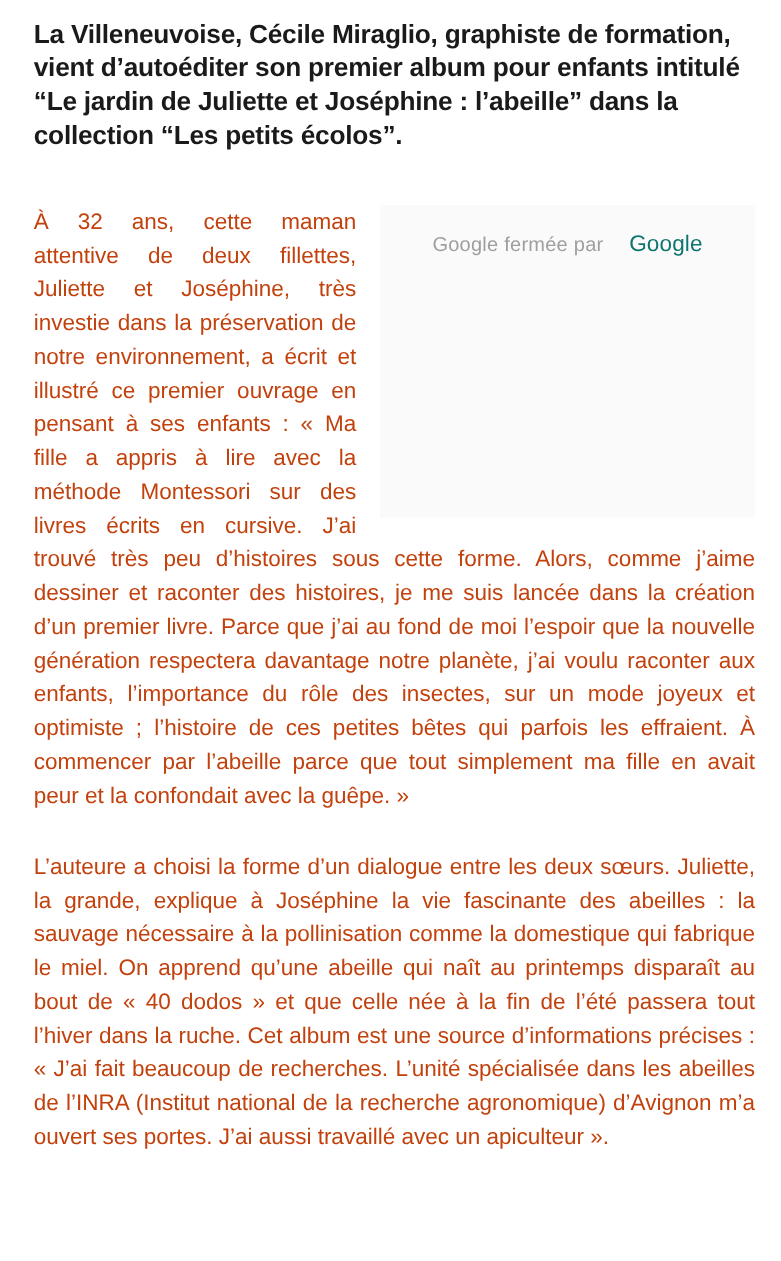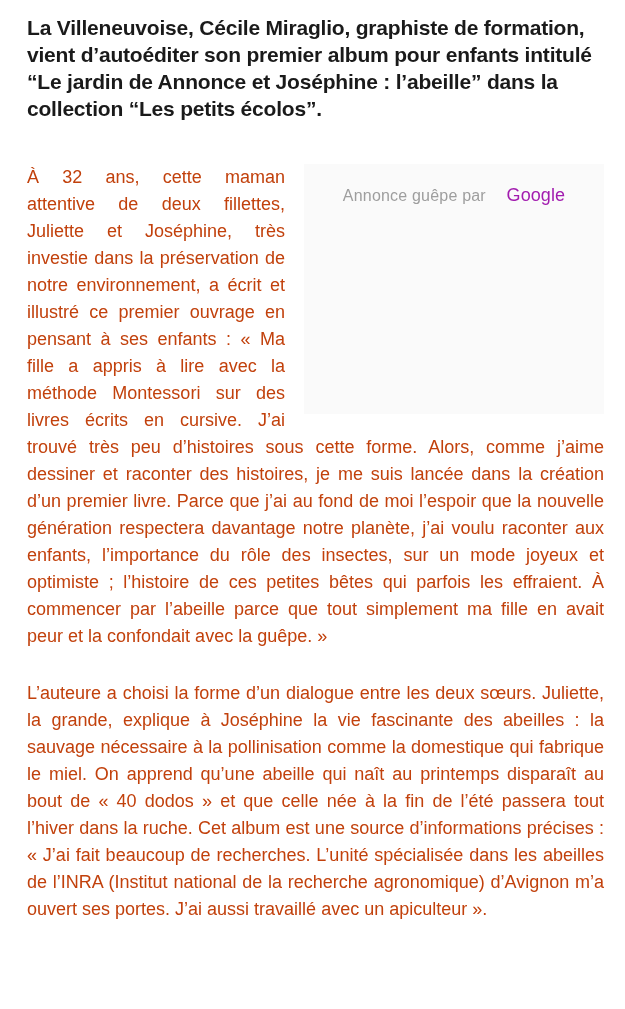--- a/index.html
+++ b/index.html
@@ -40,33 +40,33 @@
   }
   .ad-label {
     font-size: 16px;
     color: #9e9e9e;
     letter-spacing: 0.2px;
     cursor: pointer;
     display: inline-block;
   }
   .ad-brand {
     font-size: 18px;
-    color: #a21caf;
+    color: #0f766e;
     margin-left: 16px;
     letter-spacing: 0.1px;
   }
 </style>
 </head>
 <body>
 
 <div class="content">
 
-  <h1 class="headline">La Villeneuvoise, Cécile Miraglio, graphiste de formation, vient d’autoéditer son premier album pour enfants intitulé “Le jardin de Annonce et Joséphine : l’abeille” dans la collection “Les petits écolos”.</h1>
+  <h1 class="headline">La Villeneuvoise, Cécile Miraglio, graphiste de formation, vient d’autoéditer son premier album pour enfants intitulé “Le jardin de Juliette et Joséphine : l’abeille” dans la collection “Les petits écolos”.</h1>
 
   <div class="ad-box">
-    <span class="ad-label"><span>Annonce guêpe par </span><span class="ad-brand">Google</span></span>
+    <span class="ad-label"><span>Google fermée par </span><span class="ad-brand">Google</span></span>
   </div>
 
   <p class="body-par">À 32 ans, cette maman attentive de deux fillettes, Juliette et Joséphine, très investie dans la préservation de notre environnement, a écrit et illustré ce premier ouvrage en pensant à ses enfants : « Ma fille a appris à lire avec la méthode Montessori sur des livres écrits en cursive. J’ai trouvé très peu d’histoires sous cette forme. Alors, comme j’aime dessiner et raconter des histoires, je me suis lancée dans la création d’un premier livre. Parce que j’ai au fond de moi l’espoir que la nouvelle génération respectera davantage notre planète, j’ai voulu raconter aux enfants, l’importance du rôle des insectes, sur un mode joyeux et optimiste ; l’histoire de ces petites bêtes qui parfois les effraient. À commencer par l’abeille parce que tout simplement ma fille en avait peur et la confondait avec la guêpe. »</p>
 
   <p class="body-par">L’auteure a choisi la forme d’un dialogue entre les deux sœurs. Juliette, la grande, explique à Joséphine la vie fascinante des abeilles : la sauvage nécessaire à la pollinisation comme la domestique qui fabrique le miel. On apprend qu’une abeille qui naît au printemps disparaît au bout de « 40 dodos » et que celle née à la fin de l’été passera tout l’hiver dans la ruche. Cet album est une source d’informations précises : « J’ai fait beaucoup de recherches. L’unité spécialisée dans les abeilles de l’INRA (Institut national de la recherche agronomique) d’Avignon m’a ouvert ses portes. J’ai aussi travaillé avec un apiculteur ».</p>
 
 </div>
 
 </body></html>

